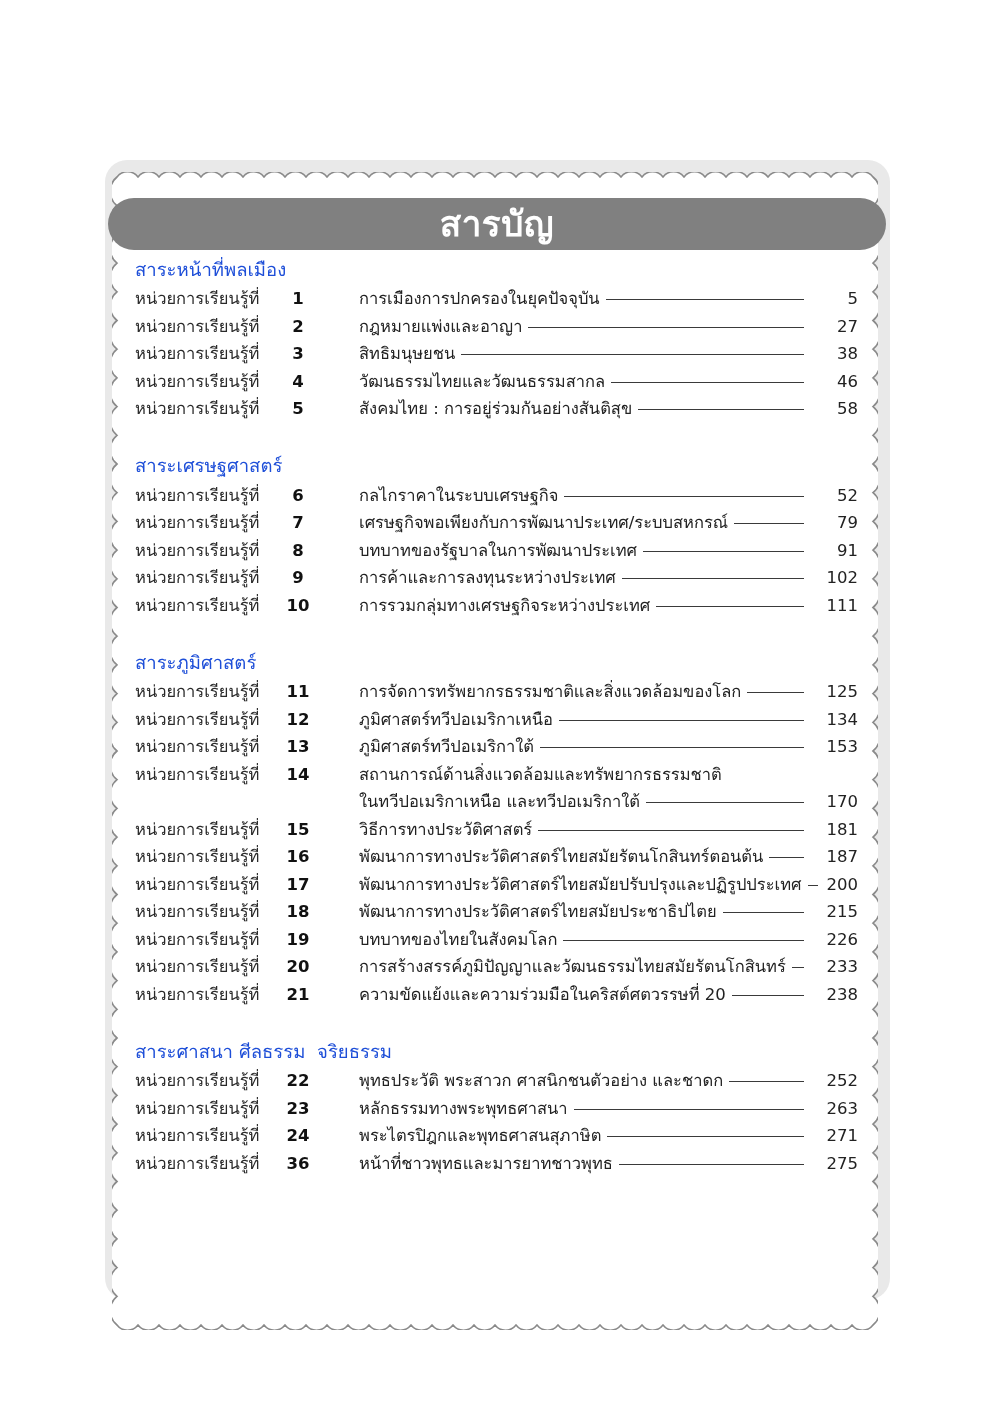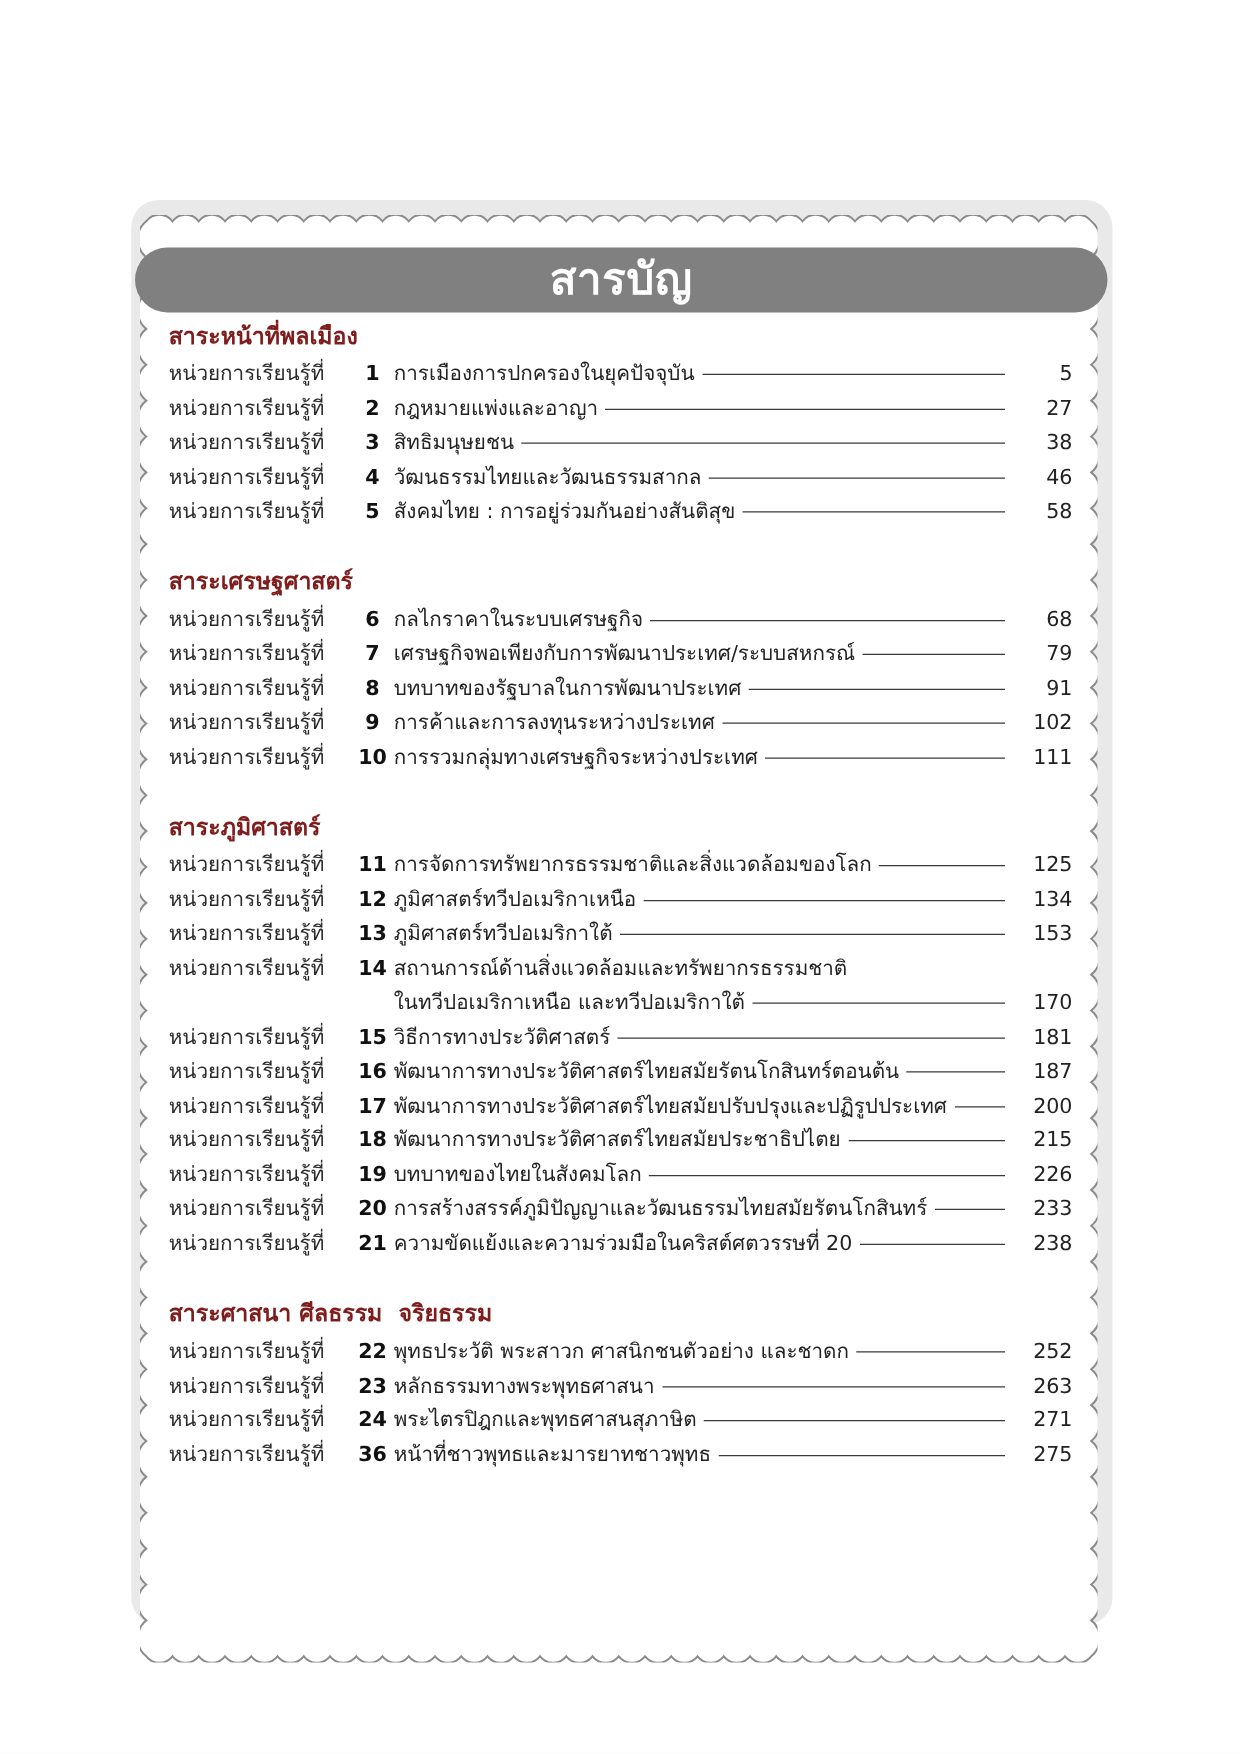--- a/index.html
+++ b/index.html
@@ -76,22 +76,22 @@
     left: 135px;
     top: 258px;
     width: 723px;
   }
 
   .section {
     margin-bottom: 0;
   }
   .section-heading {
     font-size: 18.5px;
-    font-weight: bold;
-    color: #7f1d1d;
+    font-weight: normal;
+    color: #1d4ed8;
     margin: 0 0 3px 0;
     line-height: 1.35;
     white-space: pre;
   }
   .section + .section .section-heading {
     margin-top: 31px;
   }
 
   .entry {
     display: flex;
@@ -114,20 +114,21 @@
     text-align: center;
     font-weight: bold;
     font-size: 16.5px;
     color: #111111;
   }
   .entry-title-wrap {
     flex: 1 1 auto;
     display: flex;
     align-items: baseline;
     min-width: 0;
+    margin-left: 44px;
   }
   .entry-title {
     white-space: nowrap;
     padding-right: 6px;
   }
   .leader {
     flex: 1 1 auto;
     border-bottom: 1.4px solid #3a3a3a;
     position: relative;
     top: -4px;
@@ -229,21 +230,21 @@
       </div>
       <div class="section">
         <div class="section-heading">สาระเศรษฐศาสตร์</div>
         <div class="entry">
           <span class="entry-label">หน่วยการเรียนรู้ที่</span>
           <span class="entry-num">6</span>
           <span class="entry-title-wrap">
             <span class="entry-title">กลไกราคาในระบบเศรษฐกิจ</span>
             <span class="leader"></span>
           </span>
-          <span class="entry-page">68</span>
+          <span class="entry-page">52</span>
         </div>
         <div class="entry">
           <span class="entry-label">หน่วยการเรียนรู้ที่</span>
           <span class="entry-num">7</span>
           <span class="entry-title-wrap">
             <span class="entry-title">เศรษฐกิจพอเพียงกับการพัฒนาประเทศ/ระบบสหกรณ์</span>
             <span class="leader"></span>
           </span>
           <span class="entry-page">79</span>
         </div>

